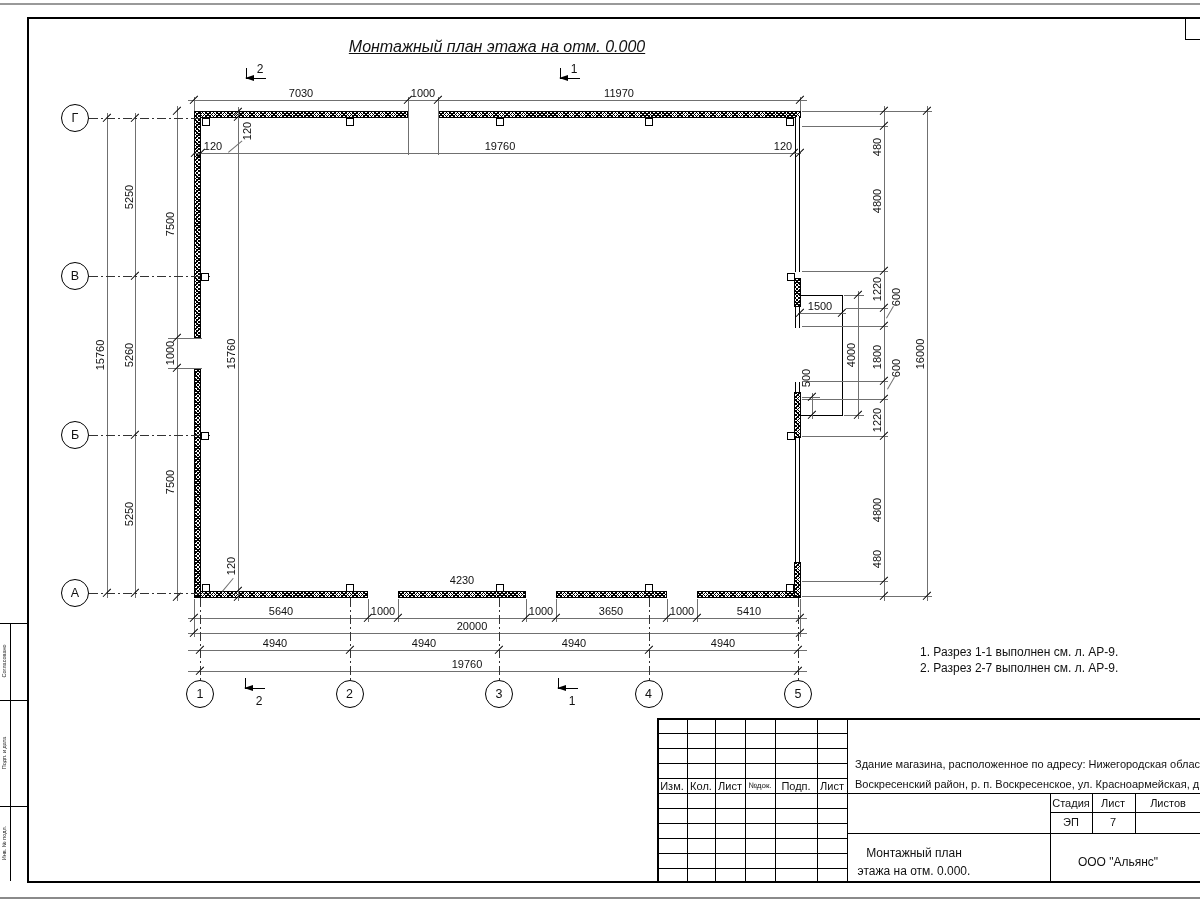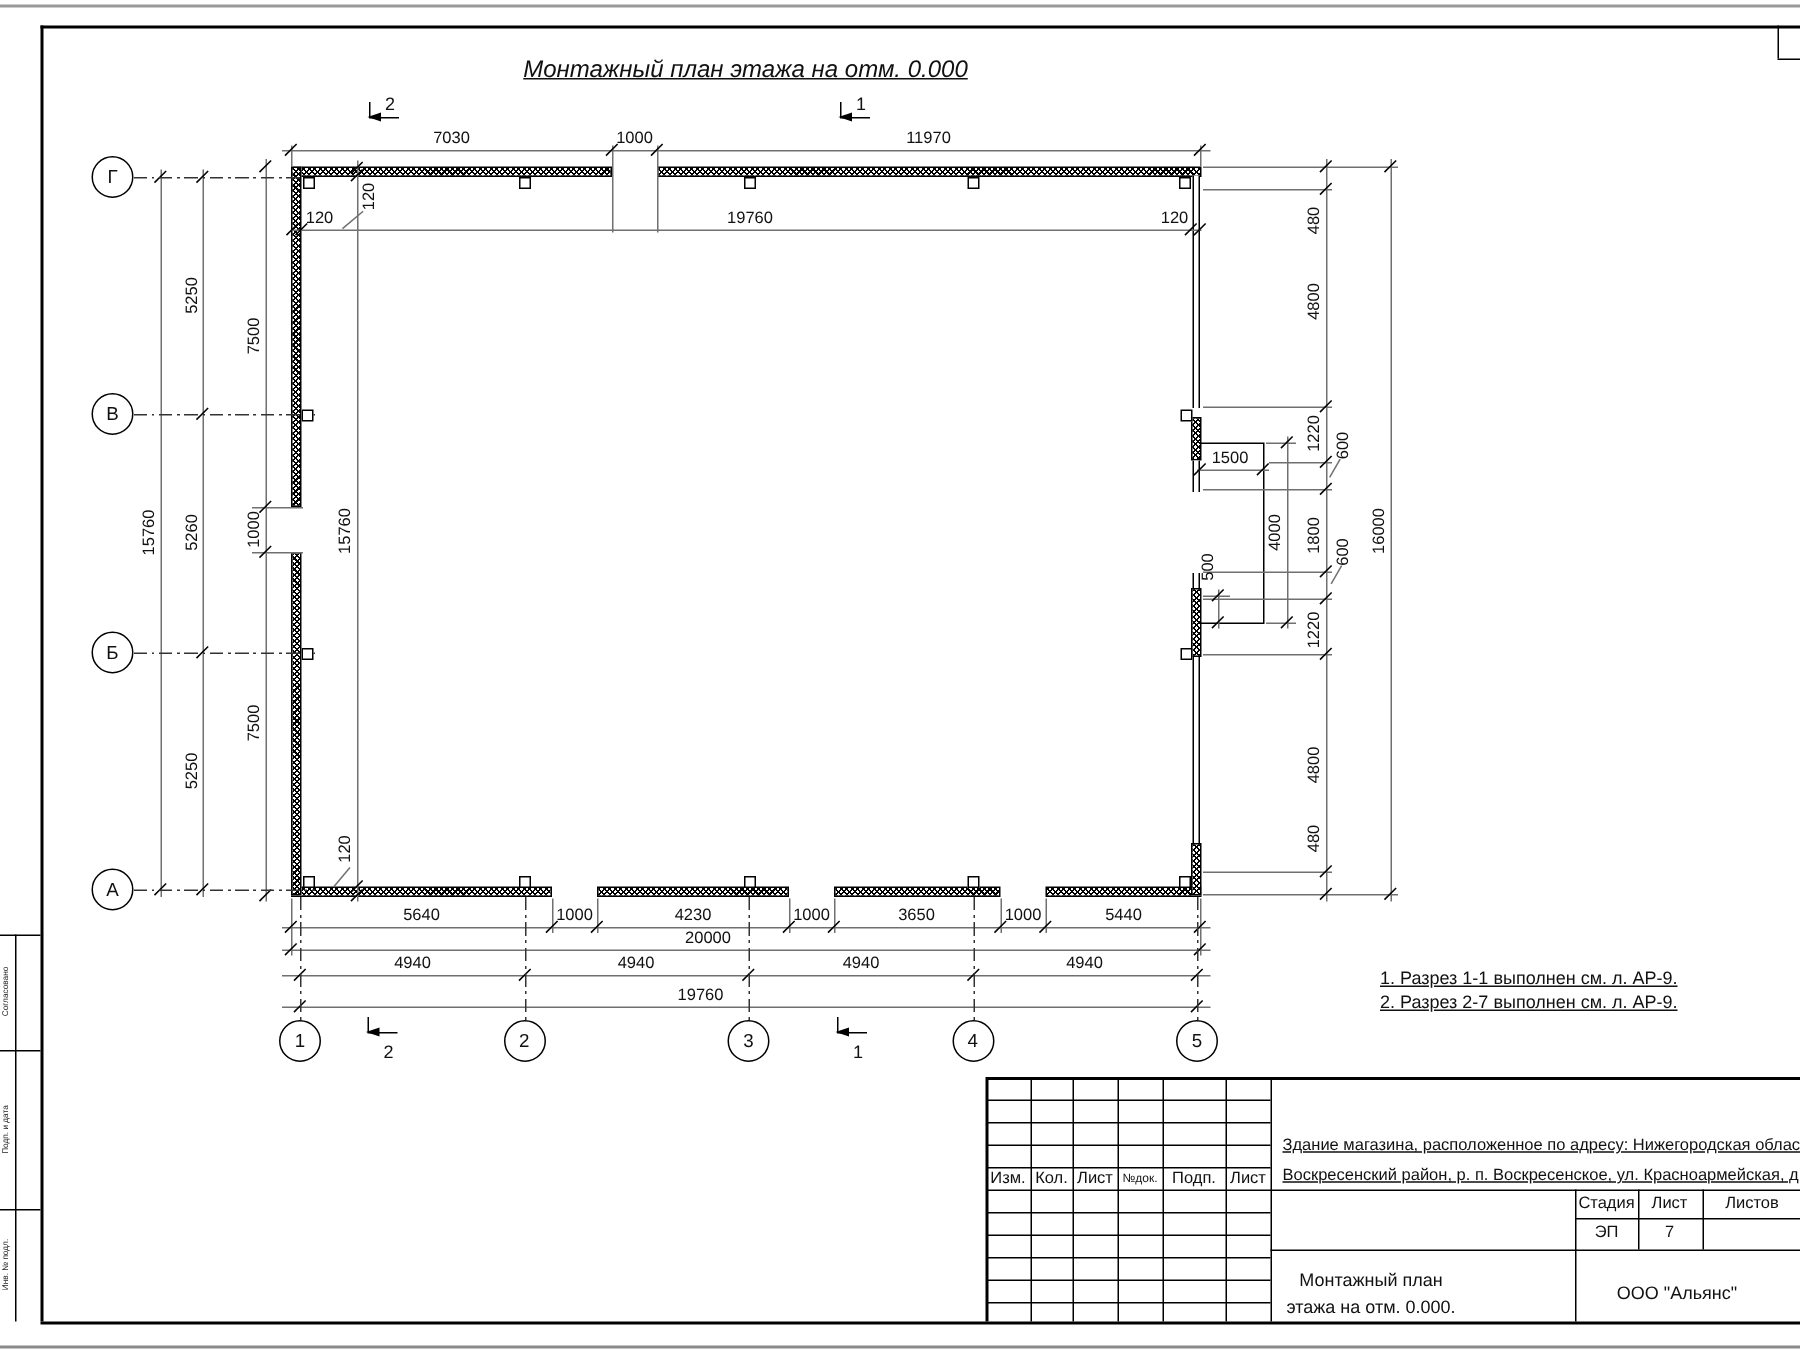--- a/index.html
+++ b/index.html
@@ -8,21 +8,21 @@
   .ln{position:absolute;background:#000;}
   .gln{position:absolute;background:#707070;}
   .hatch{position:absolute;border:1px solid #000;background-color:#fff;
     background-image:repeating-linear-gradient(45deg,#000 0,#000 1px,transparent 1px,transparent 2.6px),
                      repeating-linear-gradient(135deg,#000 0,#000 1px,transparent 1px,transparent 2.6px);}
   .thinw{position:absolute;width:3px;background:#fff;border-left:1px solid #000;border-right:1px solid #000;}
   .marker{position:absolute;width:6px;height:6px;border:1px solid #000;background:#fff;z-index:5;}
   .tick{position:absolute;width:11px;height:1.4px;background:#000;transform:translate(-50%,-50%) rotate(-45deg);}
   .dim{position:absolute;font-size:11px;line-height:1;white-space:nowrap;transform:translate(-50%,-50%);color:#111;}
   .rot{transform:translate(-50%,-50%) rotate(-90deg);}
-  .tl{transform:translate(0,-50%);text-decoration:underline;}
+  .tl{transform:translate(0,-50%);}
   .f8{font-size:8px;}
   .f12{font-size:12px;}
   .f6{font-size:5.5px;color:#222;}
   .leader{position:absolute;height:1px;background:#707070;transform-origin:0 0;}
   .dash-h{position:absolute;height:1px;
     background:repeating-linear-gradient(90deg,#333 0 9px,transparent 9px 12px,#333 12px 14px,transparent 14px 17px);}
   .dash-v{position:absolute;width:1px;
     background:repeating-linear-gradient(180deg,#333 0 9px,transparent 9px 12px,#333 12px 14px,transparent 14px 17px);}
   .bubble{position:absolute;width:26px;height:26px;border:1.2px solid #000;border-radius:50%;
     background:#fff;display:flex;align-items:center;justify-content:center;
@@ -245,25 +245,25 @@
       <span class="dim rot" style="left: 896px; top: 368px;">600</span>
       <span class="dim rot" style="left: 877px; top: 420px;">1220</span>
       <span class="dim rot" style="left: 877px; top: 510px;">4800</span>
       <span class="dim rot" style="left: 877px; top: 559px;">480</span>
       <span class="dim rot" style="left: 920px; top: 354px;">16000</span>
       <span class="dim" style="left: 820px; top: 306px;">1500</span>
       <span class="dim rot" style="left: 851px; top: 355px;">4000</span>
       <span class="dim rot" style="left: 806px; top: 378px;">500</span>
       <span class="dim" style="left: 281px; top: 611px;">5640</span>
       <span class="dim" style="left: 383px; top: 611px;">1000</span>
-      <span class="dim" style="left: 462px; top: 611px;">4230</span>
+      <span class="dim" style="left: 462px; top: 580px;">4230</span>
       <span class="dim" style="left: 541px; top: 611px;">1000</span>
       <span class="dim" style="left: 611px; top: 611px;">3650</span>
       <span class="dim" style="left: 682px; top: 611px;">1000</span>
-      <span class="dim" style="left: 749px; top: 611px;">5440</span>
+      <span class="dim" style="left: 749px; top: 611px;">5410</span>
       <span class="dim" style="left: 472px; top: 626px;">20000</span>
       <span class="dim" style="left: 275px; top: 643px;">4940</span>
       <span class="dim" style="left: 424px; top: 643px;">4940</span>
       <span class="dim" style="left: 574px; top: 643px;">4940</span>
       <span class="dim" style="left: 723px; top: 643px;">4940</span>
       <span class="dim" style="left: 467px; top: 664px;">19760</span>
       <div class="bubble" style="left: 75px; top: 118px;">Г</div>
       <div class="bubble" style="left: 75px; top: 276px;">В</div>
       <div class="bubble" style="left: 75px; top: 435px;">Б</div>
       <div class="bubble" style="left: 75px; top: 593px;">А</div>

